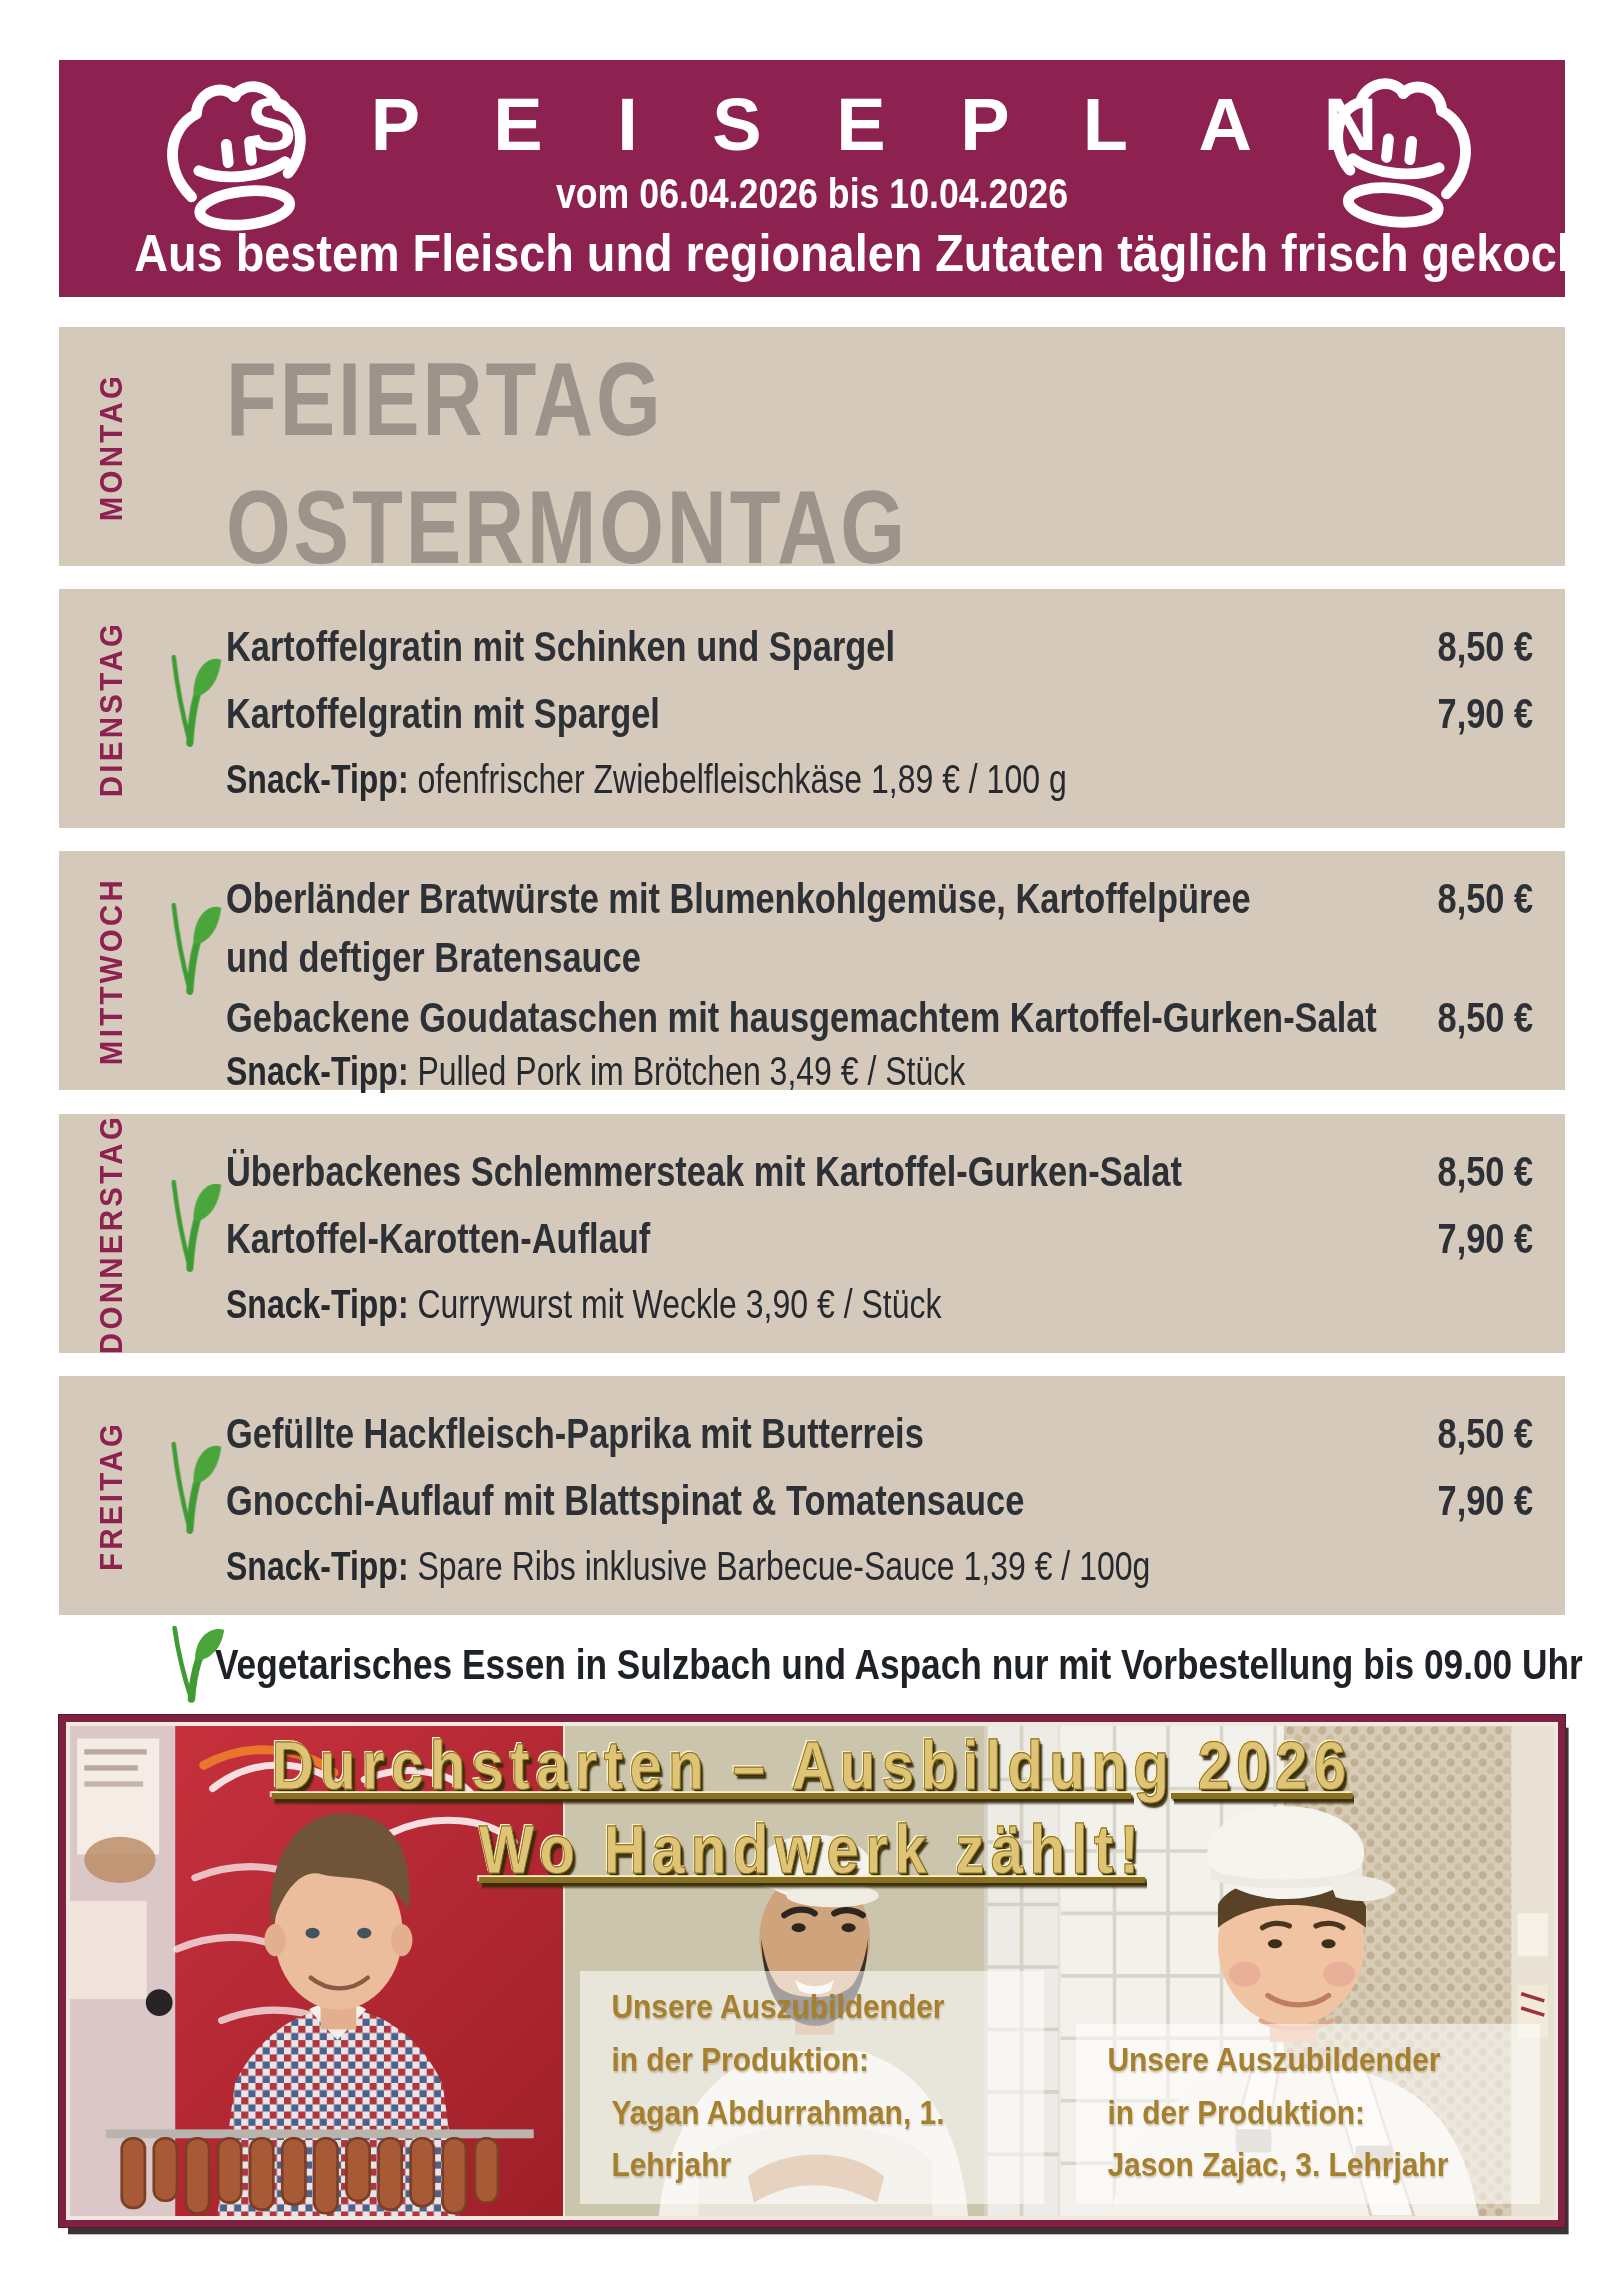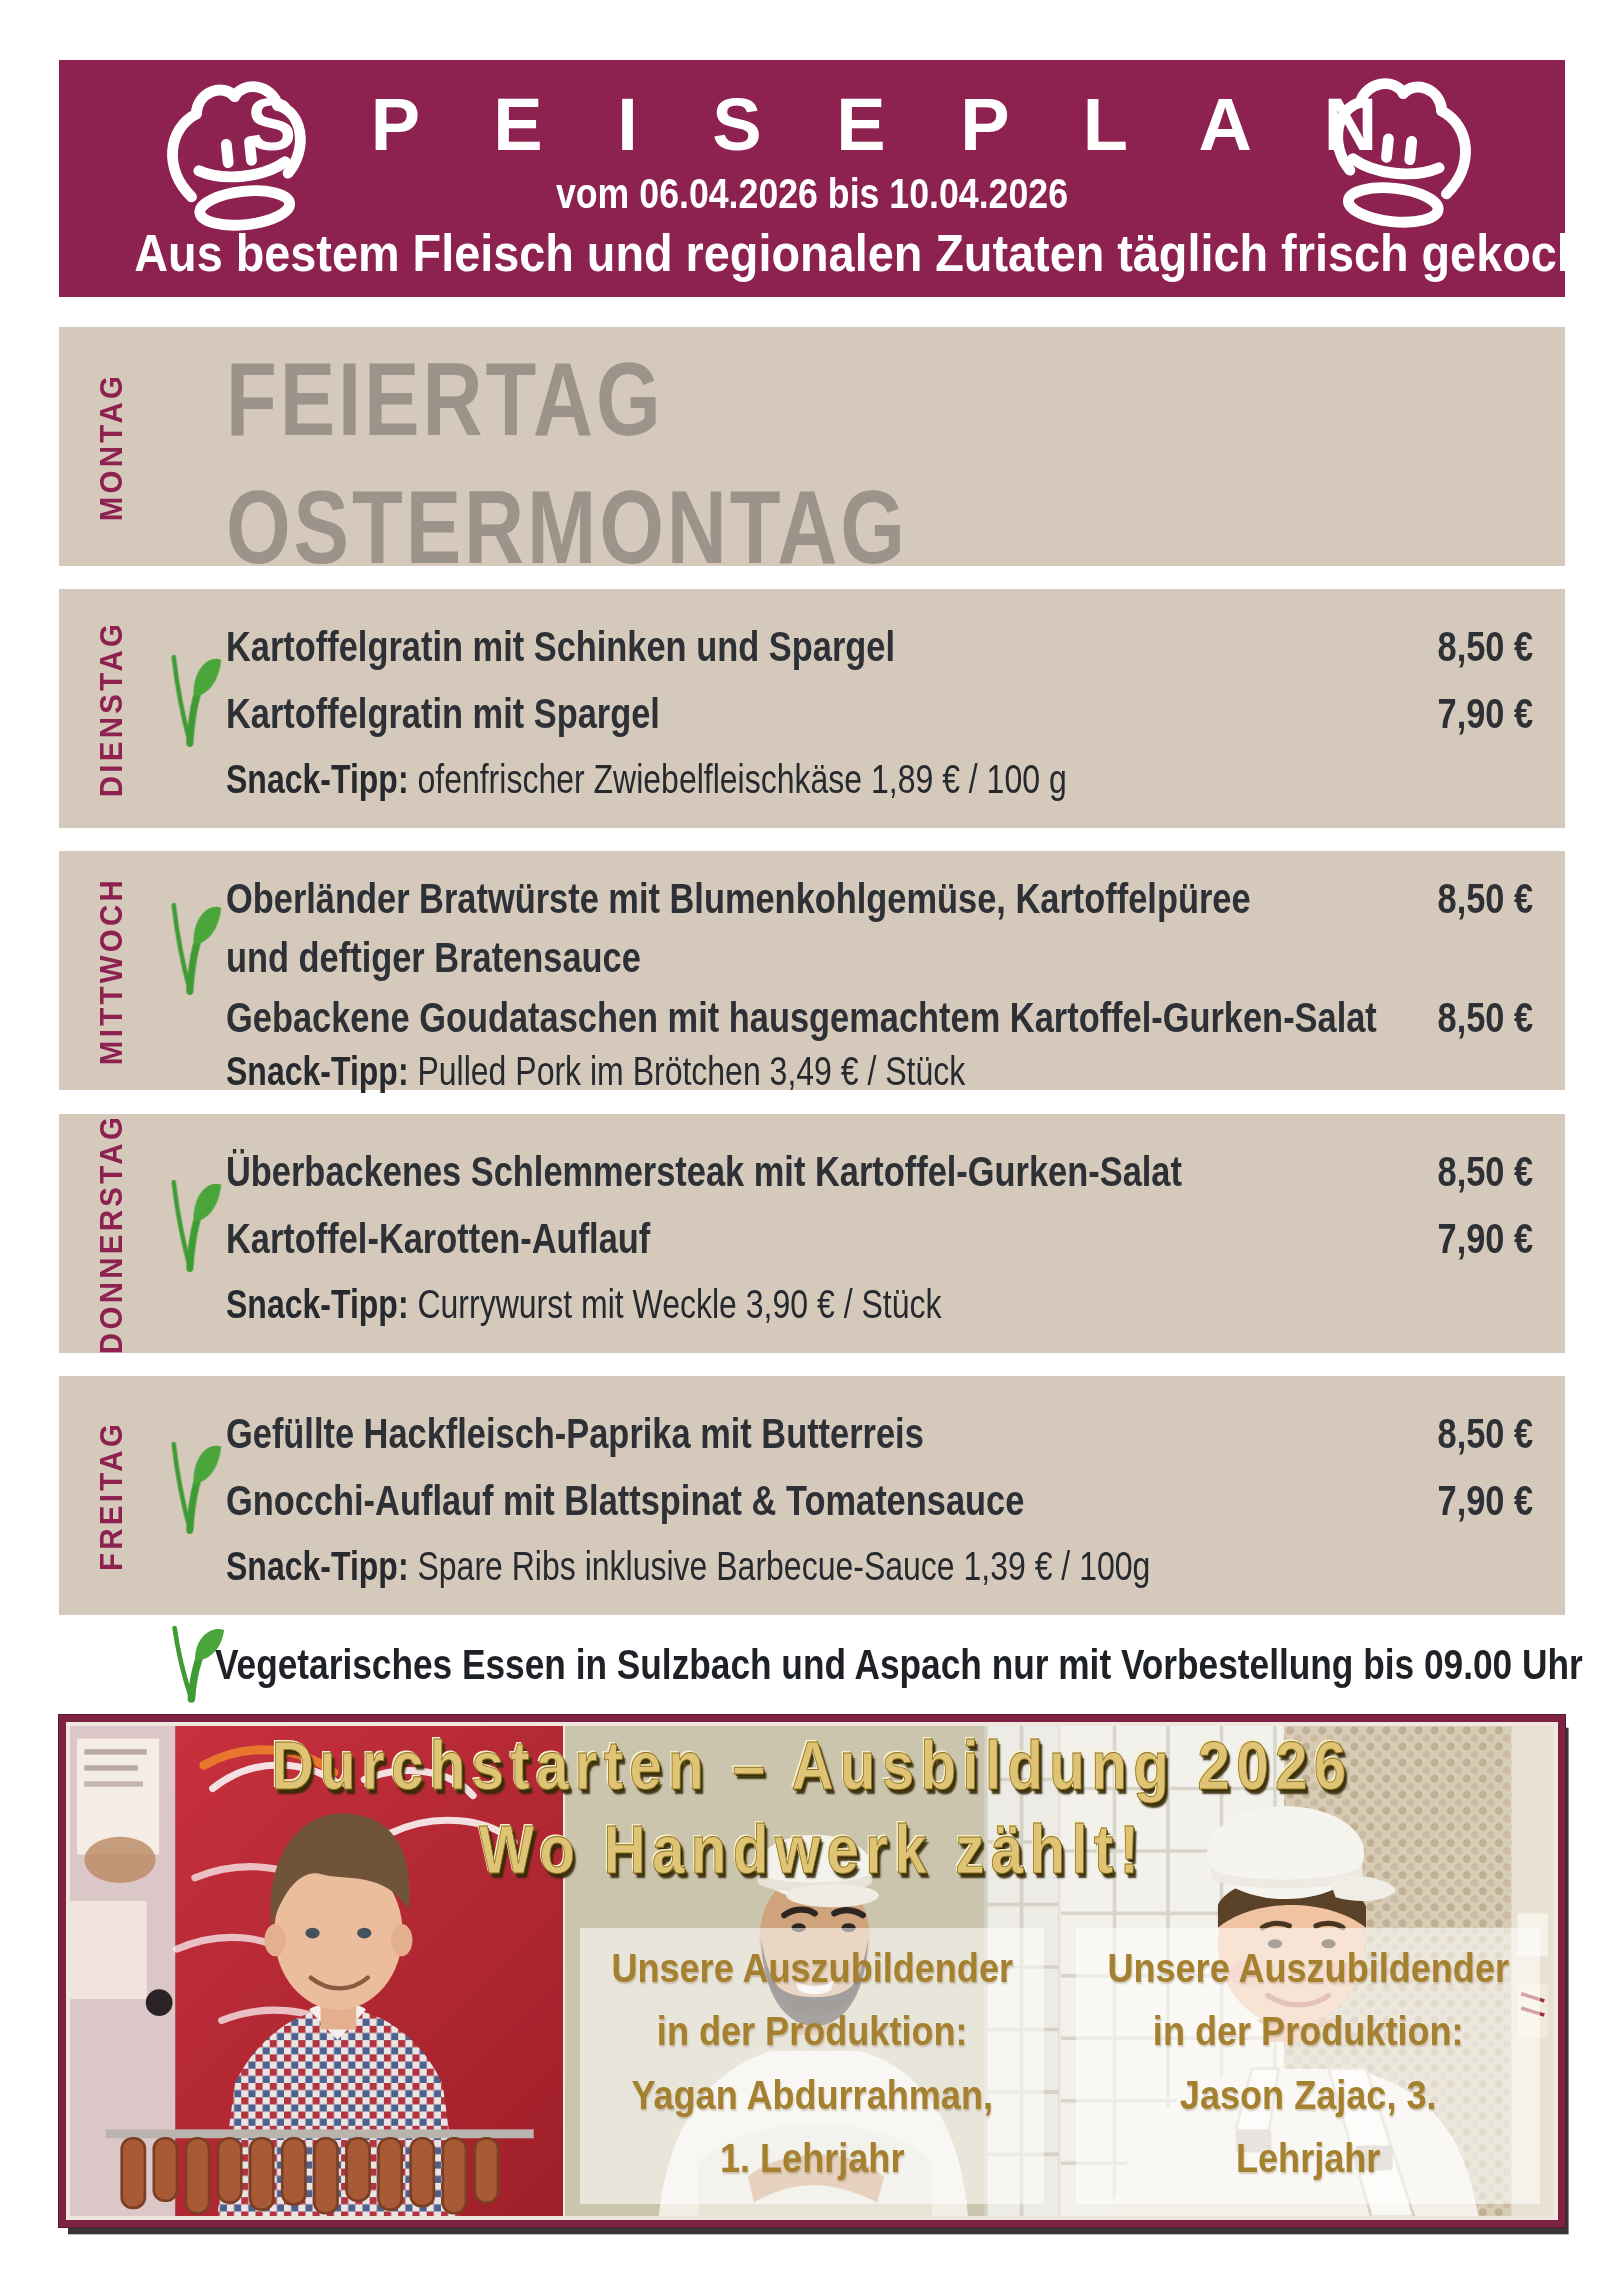--- a/index.html
+++ b/index.html
@@ -52,25 +52,26 @@
   
   .promo{position:absolute;left:59px;top:1715px;width:1506px;height:512px;background:#efe7dd;
     border:7.2px solid var(--maroon-border);outline:1.8px solid var(--maroon-deep);
     box-shadow:inset 0 0 0 3.6px #f0e7de,6.3px 10px 0 -2.7px #3b3436;box-sizing:border-box;}
   .photos{position:absolute;left:3.6px;top:3.6px;right:3.6px;bottom:3.6px;display:flex;gap:2.7px;}
   .photo{position:relative;flex:1;overflow:hidden;background:#ddd;}
   .photo svg{position:absolute;left:0;top:0;width:100%;height:100%;}
   .promo-title{position:absolute;top:3.6px;left:0;right:0;text-align:center;z-index:5;
     font-weight:bold;color:var(--gold-light);
     text-shadow:-1.8px -1.8px 0 #f8f0c8,3.6px 4.5px 1.8px rgba(50,40,6,.9),1.8px 1.8px 0 #6b5a14;
+    text-decoration:underline;
     -webkit-text-stroke:0.9px #8a7020;}
   .promo-title .t1{font-size:69px;letter-spacing:7.2px;transform:scaleX(.85);white-space:nowrap;}
   .promo-title .t2{font-size:69px;letter-spacing:7.2px;transform:scaleX(.85);margin-top:5.4px;white-space:nowrap;}
-  .caption{position:absolute;left:3%;right:3%;bottom:12.7px;text-align:center;z-index:4;
-    font-size:41px;font-weight:bold;line-height:1.55;}
+  .caption{position:absolute;left:3%;right:3%;bottom:12.7px;z-index:4;
+    font-size:34px;font-weight:bold;line-height:1.55;}
   .caption .ln{display:block;transform:scaleX(.88);}
   .caption.light{color:#fff;text-shadow:1.8px 2.7px 4.5px rgba(30,8,8,.9),0 0 1.8px rgba(60,20,20,.8);}
   .caption.boxed{color:var(--gold);background:rgba(255,255,255,.55);padding:9px 3.6px 12.7px;
     text-shadow:0.9px 1.8px 1.8px rgba(90,60,10,.25);}
 </style>
 </head>
 <body>
 
 <div class="page">
 

